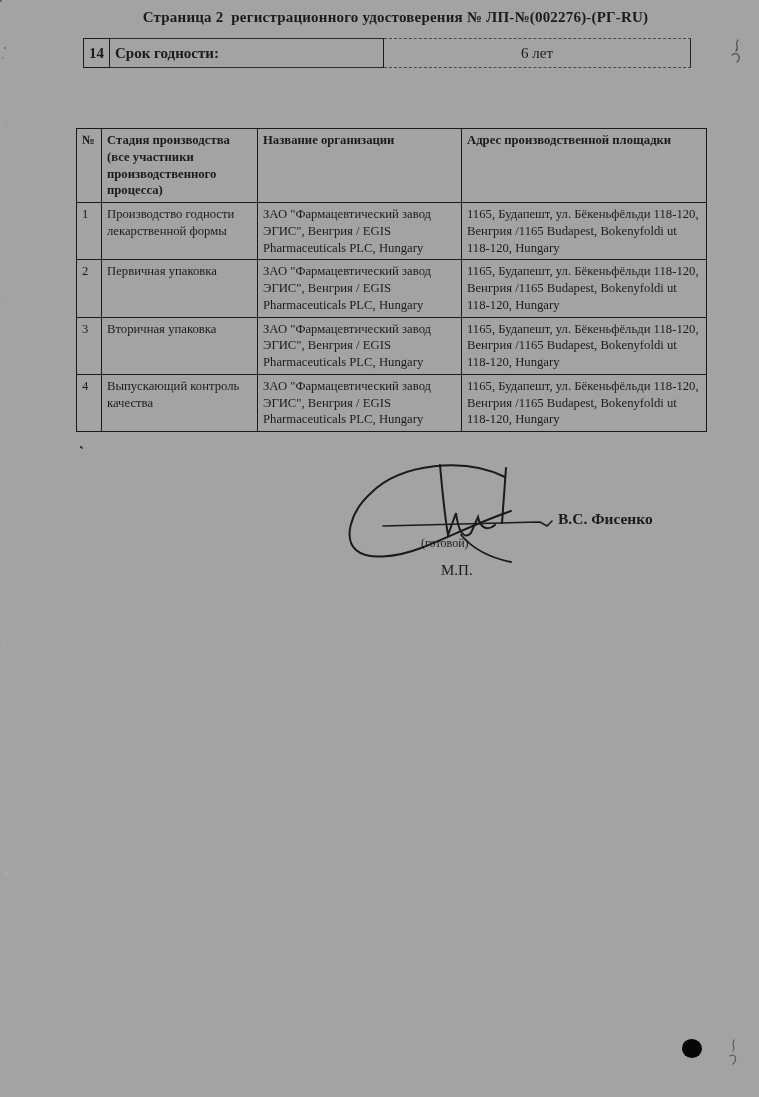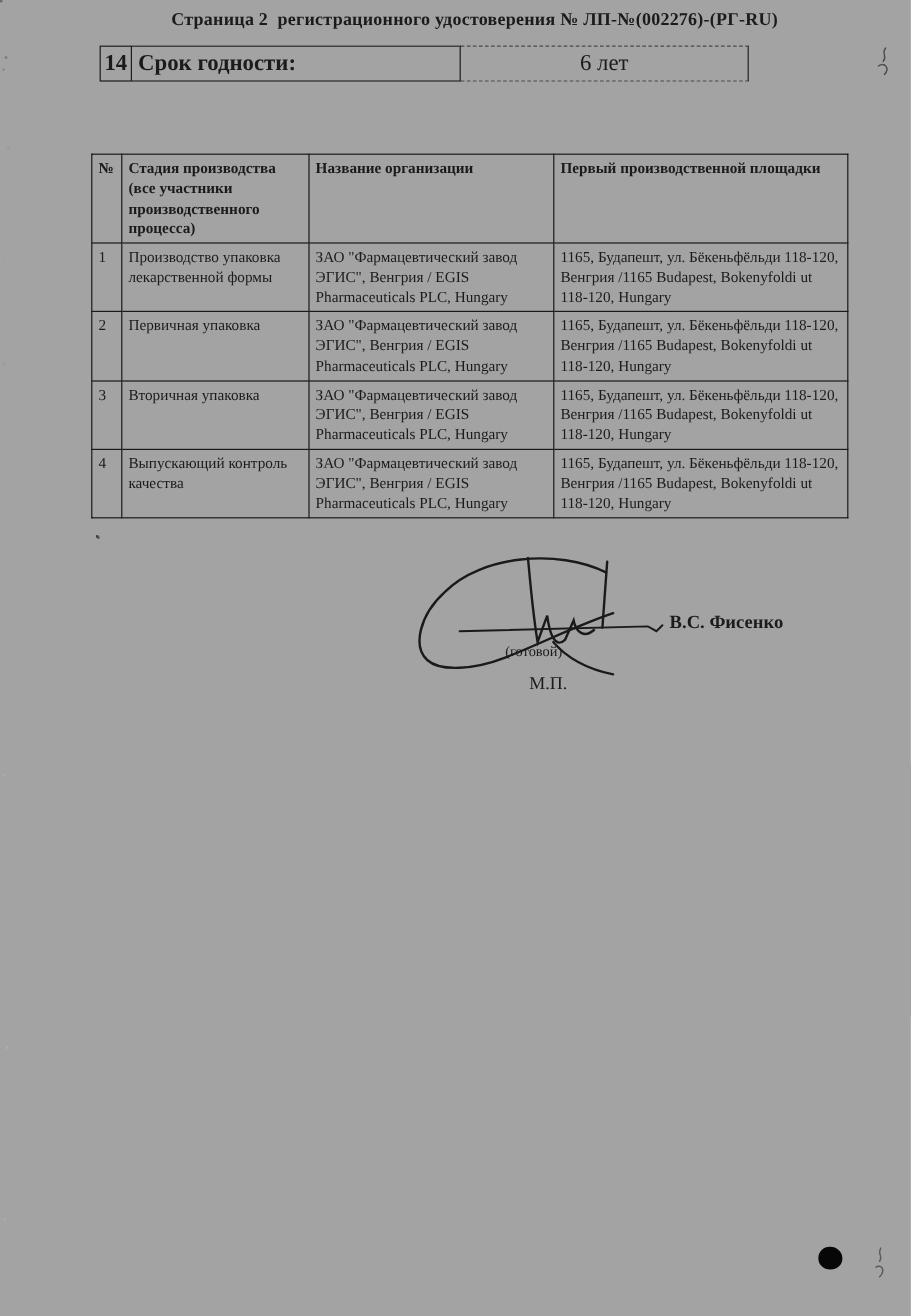--- a/index.html
+++ b/index.html
@@ -14,22 +14,22 @@
     padding-left:32px;
   }
   
   .doc-title{
     position:absolute;top:9px;left:0;width:100%;
     text-align:center;font-size:15px;font-weight:600;
     letter-spacing:.2px;white-space:pre-wrap;
   }
   
   .shelf-row{
-    position:absolute;left:83px;top:38px;width:541px;height:30px;
-    display:flex;align-items:stretch;font-size:19px;
+    position:absolute;left:83px;top:38px;width:608px;height:30px;
+    display:flex;align-items:stretch;font-size:15px;
   }
   .shelf-num{
     width:25px;border:1.8px solid #1c1c1c;
     display:flex;align-items:center;justify-content:center;
     font-weight:bold;
   }
   .shelf-label{
     width:268px;border-top:1.8px solid #2a2a2a;border-bottom:1.8px solid #2a2a2a;
     border-right:1.6px solid #1c1c1c;
     display:flex;align-items:center;padding-left:5px;font-weight:bold;
@@ -104,27 +104,27 @@
       <col class="col-num">
         <col class="col-stage">
         <col class="col-org">
         <col class="col-addr">
     </colgroup>
     <thead>
       <tr>
         <th>№</th>
         <th>Стадия производства (все участники производственного процесса)</th>
         <th>Название организации</th>
-        <th>Первый производственной площадки</th>
+        <th>Адрес производственной площадки</th>
       </tr>
     </thead>
     <tbody>
       <tr>
         <td class="cell-num">1</td>
-        <td>Производство упаковка лекарственной формы</td>
+        <td>Производство годности лекарственной формы</td>
         <td>ЗАО "Фармацевтический завод ЭГИС", Венгрия / EGIS Pharmaceuticals PLC, Hungary</td>
         <td>1165, Будапешт, ул. Бёкеньфёльди 118-120, Венгрия /1165 Budapest, Bokenyfoldi ut 118-120, Hungary</td>
       </tr>
       <tr>
         <td class="cell-num">2</td>
         <td>Первичная упаковка</td>
         <td>ЗАО "Фармацевтический завод ЭГИС", Венгрия / EGIS Pharmaceuticals PLC, Hungary</td>
         <td>1165, Будапешт, ул. Бёкеньфёльди 118-120, Венгрия /1165 Budapest, Bokenyfoldi ut 118-120, Hungary</td>
       </tr>
       <tr>

